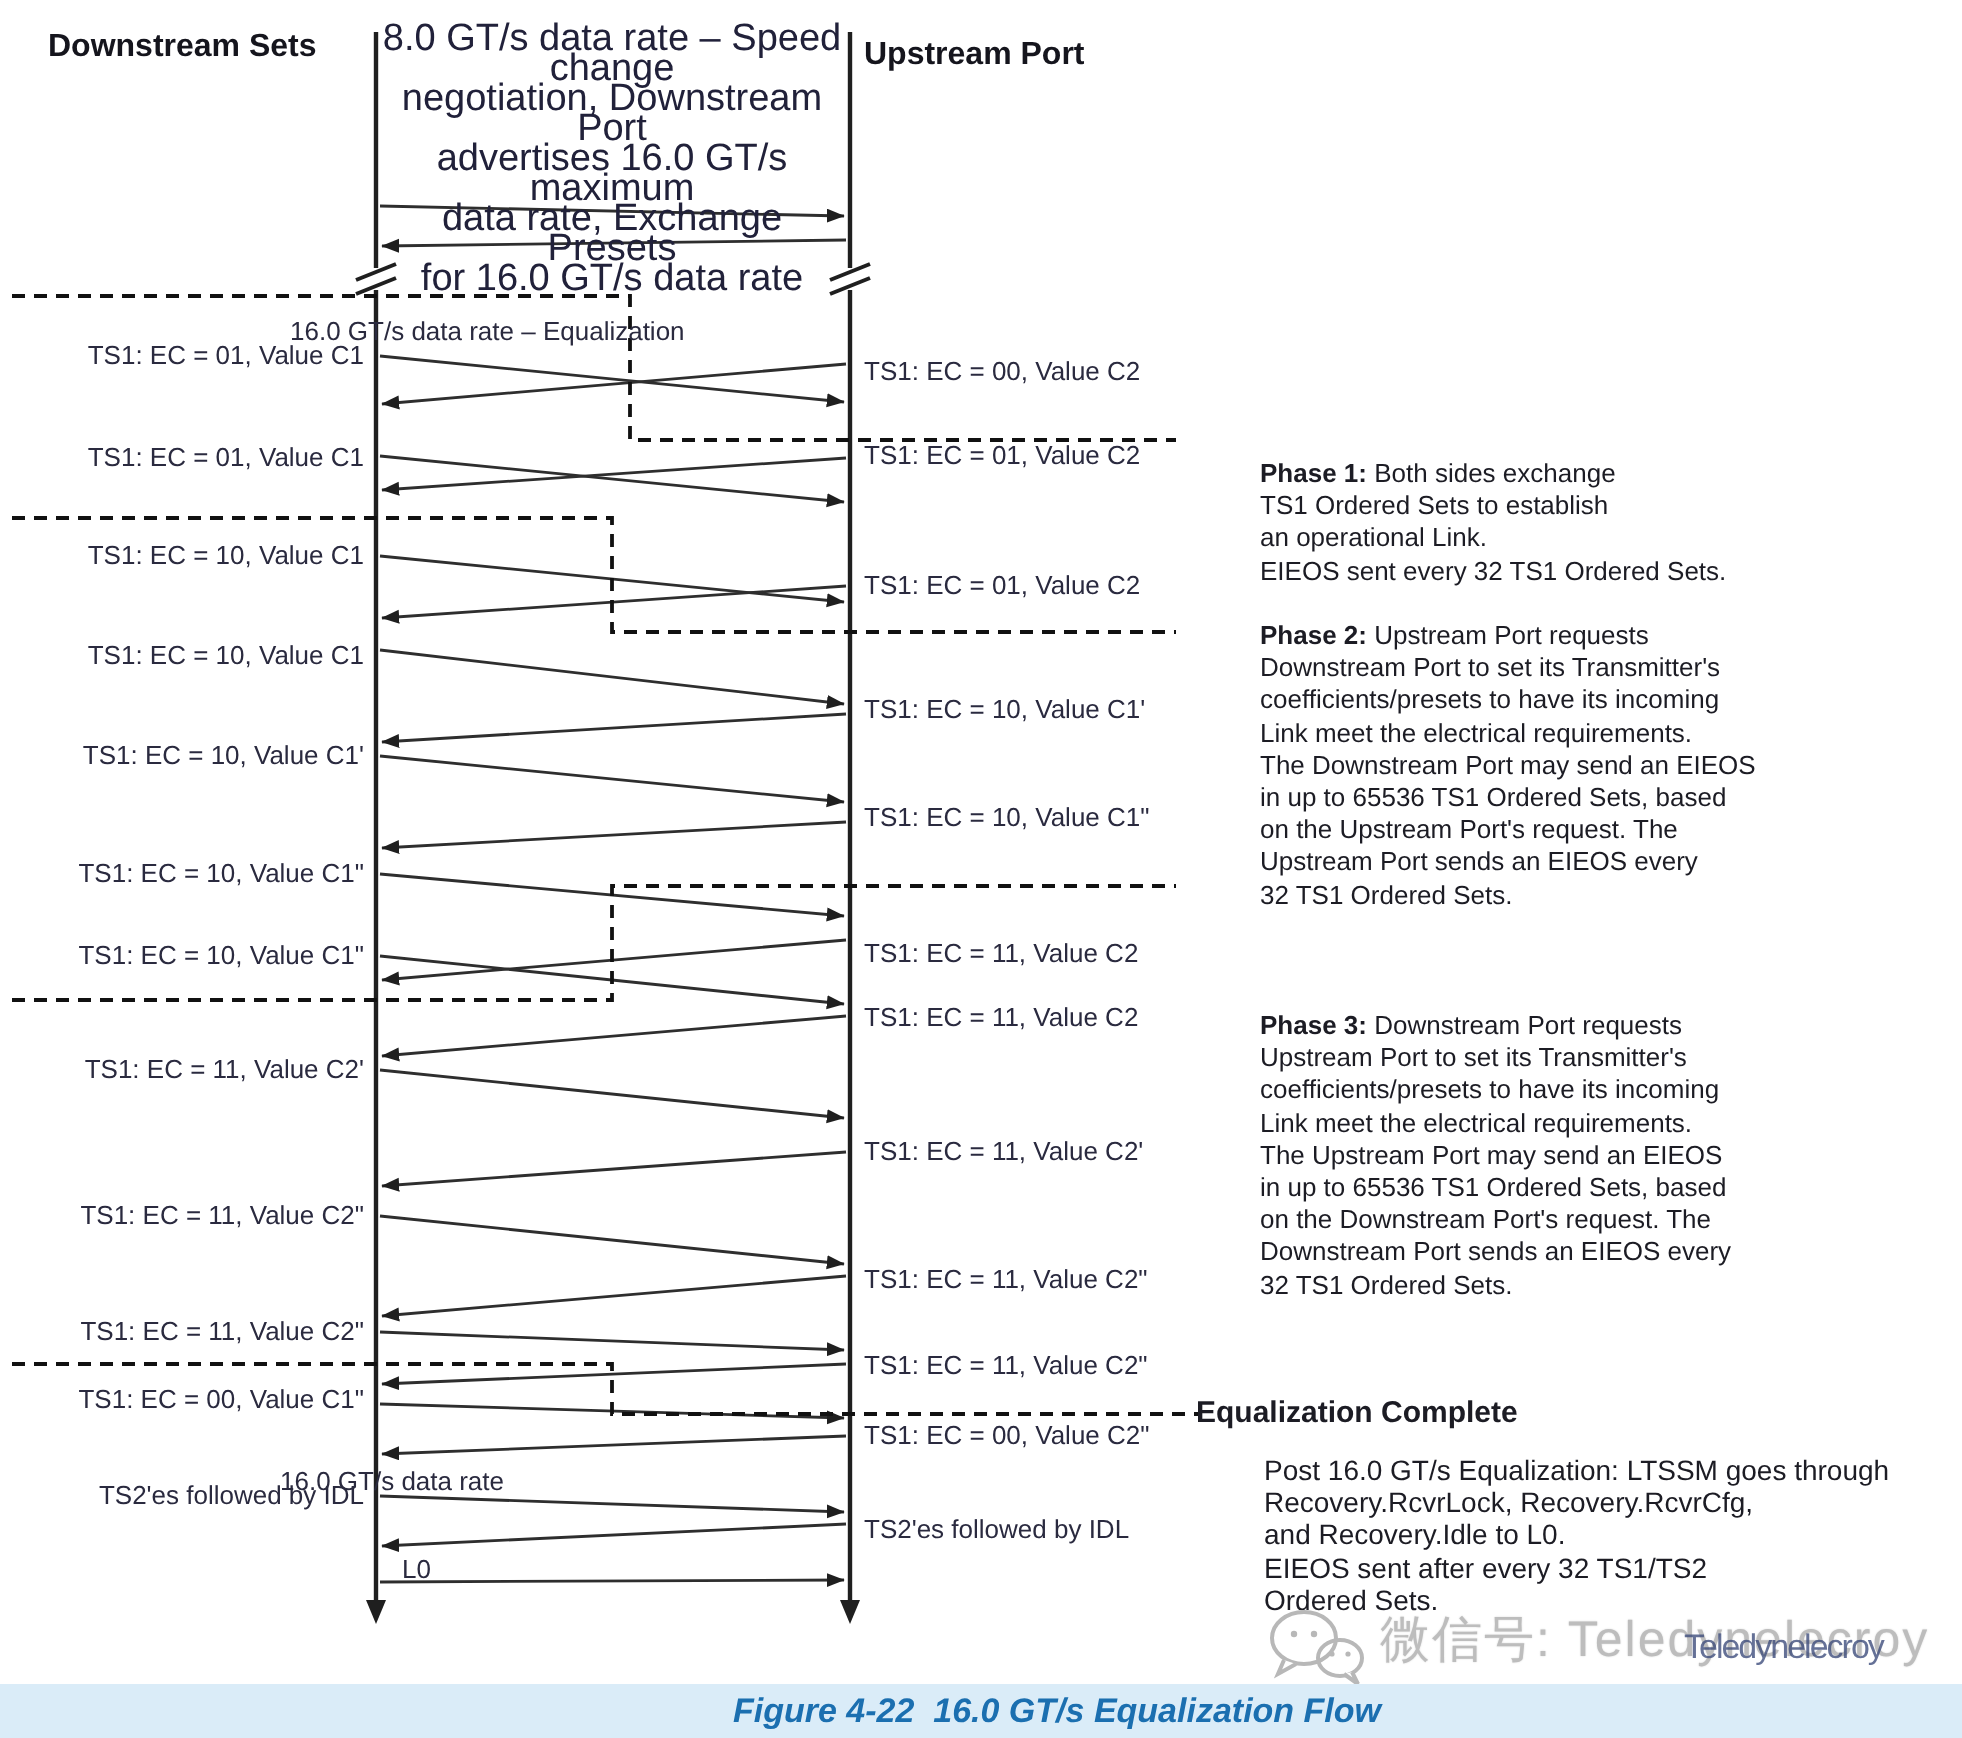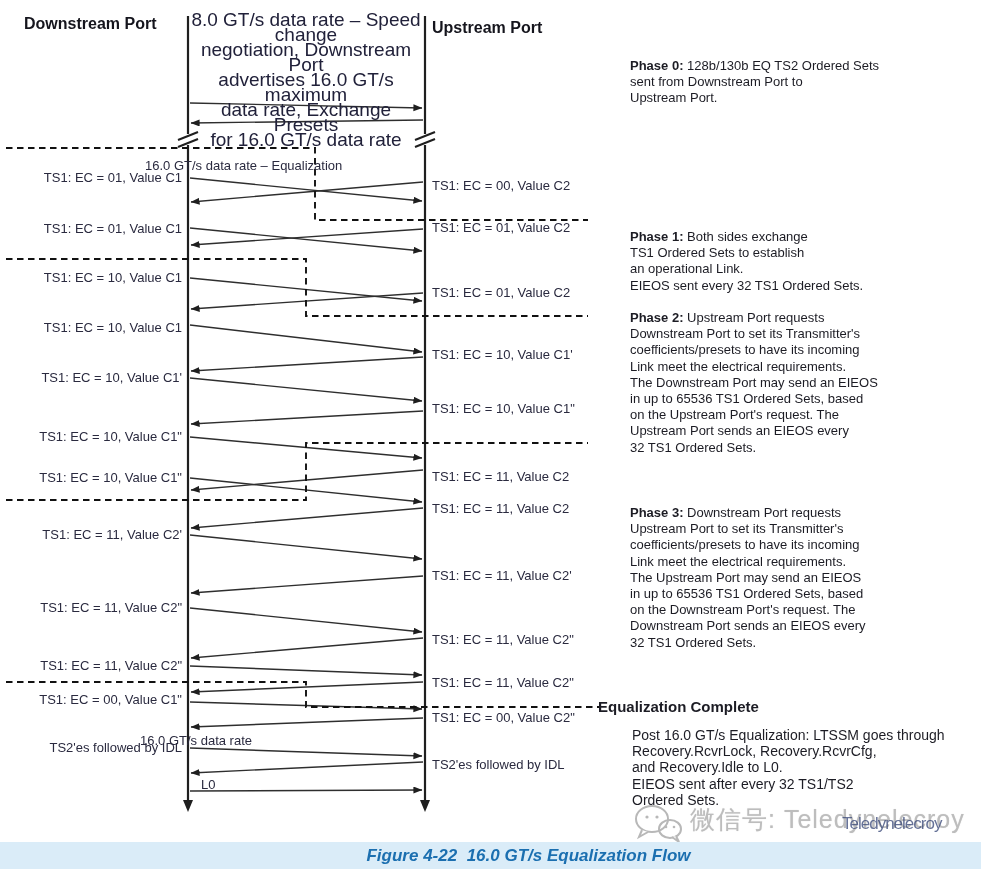--- a/index.html
+++ b/index.html
@@ -80,21 +80,21 @@
       <line x1="423" y1="718" x2="191" y2="727" stroke="#2e2e2e" stroke-width="1.4" marker-end="url(#ah)"></line>
       <line x1="190" y1="748" x2="422" y2="756" stroke="#2e2e2e" stroke-width="1.4" marker-end="url(#ah)"></line>
       <line x1="423" y1="762" x2="191" y2="773" stroke="#2e2e2e" stroke-width="1.4" marker-end="url(#ah)"></line>
       <line x1="190" y1="791" x2="422" y2="790" stroke="#2e2e2e" stroke-width="1.4" marker-end="url(#ah)"></line>
       <polyline points="6,148 315,148 315,220 588,220" fill="none" stroke="#111111" stroke-width="1.9" stroke-dasharray="6.5 4.5"></polyline>
       <polyline points="6,259 306,259 306,316 588,316" fill="none" stroke="#111111" stroke-width="1.9" stroke-dasharray="6.5 4.5"></polyline>
       <polyline points="6,500 306,500 306,443 588,443" fill="none" stroke="#111111" stroke-width="1.9" stroke-dasharray="6.5 4.5"></polyline>
       <polyline points="6,682 306,682 306,707 600,707" fill="none" stroke="#111111" stroke-width="1.9" stroke-dasharray="6.5 4.5"></polyline>
     </svg>
 
-  <div class="port-title" id="downstream-title">Downstream Port</div>
+  <div class="port-title" id="downstream-title">Downstream Sets</div>
   <div class="port-title" id="upstream-title">Upstream Port</div>
 
   <div class="top-note">8.0 GT/s data rate – Speed change
 negotiation, Downstream Port
 advertises 16.0 GT/s maximum
 data rate, Exchange Presets
 for 16.0 GT/s data rate</div>
 
   <div id="label-layer">
       <div class="lbl left" style="right: 799px; top: 169px;">TS1: EC = 01, Value C1</div>
@@ -119,26 +119,20 @@
       <div class="lbl right" style="left: 432px; top: 567px;">TS1: EC = 11, Value C2'</div>
       <div class="lbl right" style="left: 432px; top: 631px;">TS1: EC = 11, Value C2"</div>
       <div class="lbl right" style="left: 432px; top: 674px;">TS1: EC = 11, Value C2"</div>
       <div class="lbl right" style="left: 432px; top: 709px;">TS1: EC = 00, Value C2"</div>
       <div class="lbl right" style="left: 432px; top: 756px;">TS2'es followed by IDL</div>
       <div class="lbl mid" style="left: 145px; width: 320px; top: 157px;">16.0 GT/s data rate – Equalization</div>
       <div class="lbl mid" style="left: 140px; width: 320px; top: 732px;">16.0 GT/s data rate</div>
       <div class="lbl mid" style="left: 201px; width: 320px; top: 776px;">L0</div>
     </div>
 
-  <div class="phase" id="phase0">
-    <b>Phase 0:</b>
-    <span class="body">128b/130b EQ TS2 Ordered Sets
-sent from Downstream Port to
-Upstream Port.</span>
-  </div>
   <div class="phase" id="phase1">
     <b>Phase 1:</b>
     <span class="body">Both sides exchange
 TS1 Ordered Sets to establish
 an operational Link.
 EIEOS sent every 32 TS1 Ordered Sets.</span>
   </div>
   <div class="phase" id="phase2">
     <b>Phase 2:</b>
     <span class="body">Upstream Port requests

